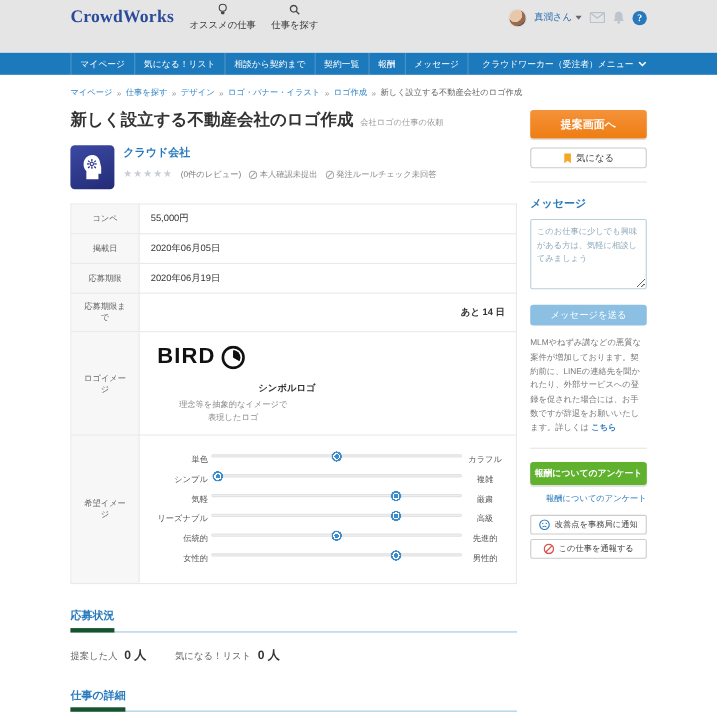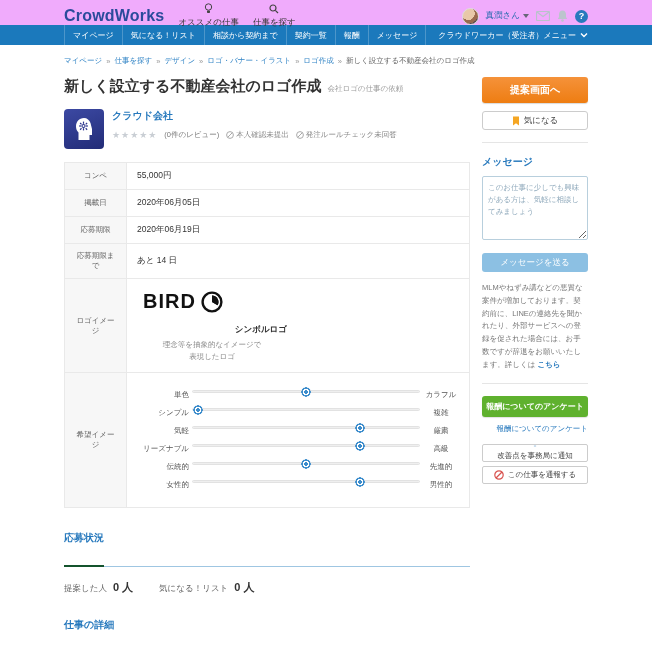--- a/index.html
+++ b/index.html
@@ -1,21 +1,21 @@
 <!DOCTYPE html>
 <html><head>
 <meta charset="utf-8">
 <style>
   * { margin:0; padding:0; box-sizing:border-box; }
   html,body { width:652px; height:652px; overflow:hidden; background:#fff;
     font-family:"Liberation Sans","DejaVu Sans",sans-serif; color:#333; }
   .container { width:524px; margin:0 auto; }
 
   
-  .top-header { height:25px; background:#f0abfc; }
+  .top-header { height:48px; background:#e5e5e5;font-family:Liberation Serif, serif; }
   .top-header .container { display:flex; align-items:center; height:32px; }
   .logo { font-size:16px; font-weight:bold; color:#2a4b9b; letter-spacing:.2px; cursor:pointer; }
   .hnav { display:flex; align-items:center; margin-left:14px; gap:3px; font-size:8.5px; color:#333; cursor:pointer;flex-direction:column; }
   .hright { margin-left:auto; display:flex; align-items:center; gap:7px; }
   .avatar { width:17px; height:17px; border-radius:50%; background:radial-gradient(circle at 35% 30%,#e8c8a8 0 45%,#9a6a4e 46% 70%,#5d4a52 71%); border:1px solid #ddd; cursor:pointer; }
   .uname { font-size:8.5px; color:#2b6cb0; display:flex; align-items:center; gap:3px; cursor:pointer; }
   .help-badge { width:13px; height:13px; border-radius:50%; background:#2779bd; color:#fff; font-size:9px; font-weight:bold; display:flex; align-items:center; justify-content:center; cursor:pointer; }
 
   
   .navbar { background:#1b79bc; height:20px; }
@@ -45,41 +45,41 @@
   .client-name { font-size:10px; font-weight:bold; color:#2779bd; cursor:pointer; }
   .client-meta { display:flex; align-items:center; gap:7px; margin-top:7px; font-size:7.5px; color:#777; flex-wrap:wrap; }
   .stars { color:#c9ced4; font-size:9px; letter-spacing:1px; }
   .badge { display:flex; align-items:center; gap:2px; color:#888; }
 
   
   table.spec { width:100%; border-collapse:collapse; margin-top:13px; border:1px solid #e9e9e9; }
   table.spec th { background:#f7f7f7; width:62px; font-weight:normal; font-size:7.5px; color:#666;
     text-align:center; padding:7px 10px; border:1px solid #e9e9e9; vertical-align:middle; }
   table.spec td { font-size:8.5px; color:#333; padding:7px 10px; border:1px solid #e9e9e9; background:#fff; }
-  .val-bold { font-weight:normal; }
+  .val-bold { font-weight:bold;text-align:right; }
 
   .logo-wrap { width:150px; padding:4px 0 2px; }
   .bird-logo { display:flex; align-items:center; gap:5px; padding-left:6px; }
   .bird-text { font-size:20px; font-weight:bold; color:#111; letter-spacing:1px; }
   .logo-caption-title { margin-top:11px; text-align:right; font-size:8.5px; font-weight:bold; color:#333; }
   .logo-caption { text-align:center; font-size:7.5px; color:#8a8a8a; line-height:1.6; margin-top:3px; }
 
   .sliders { padding:2px 0; }
   .slider-row { display:flex; gap:3px; margin:8px 0; }
   .sl-left { width:52px; text-align:right; font-size:7.5px; color:#555; flex-shrink:0; }
   .sl-right { width:36px; text-align:center; font-size:7.5px; color:#555; flex-shrink:0; }
   .track { position:relative; flex:1; height:3px; background:#efefef; border:1px solid #e2e2e2; border-radius:3px; cursor:pointer; }
   .handle { position:absolute; top:50%; width:10px; height:10px; border-radius:50%;
     background:radial-gradient(circle,#3d8dcc 0 2px,#fff 2px 3.2px,#3d8dcc 3.2px 4.6px,rgba(61,141,204,.25) 4.6px);
     transform:translate(-50%,-50%); cursor:grab; }
 
   
   .section { margin-top:19px; }
   .section-head { border-bottom:1px solid #9fc6e2; }
-  .section-head span { display:inline-block; font-size:10px; font-weight:bold; color:#2779bd; padding-bottom:20px; border-bottom:2px solid #14532d; margin-bottom:-1px; }
+  .section-head span { display:inline-block; font-size:10px; font-weight:bold; color:#2779bd; padding-bottom:4px; border-bottom:4px solid #14532d; margin-bottom:-1px; }
   .status-line { margin-top:13px; font-size:8.5px; color:#666; display:flex; align-items:baseline; gap:6px; }
   .status-num { font-size:11px; font-weight:bold; color:#333; }
   .status-gap { width:14px; }
   .detail-body { margin-top:13px; font-size:8.5px; color:#333; line-height:1.95; }
   .detail-body div { white-space:pre-wrap; }
 
   
   .btn { display:flex; align-items:center; justify-content:center; width:100%; border-radius:3px; cursor:pointer; border:none; gap:4px; font-family:inherit; }
   .btn-propose { height:26px; background:linear-gradient(#f5923a,#ee7d12); color:#fff; font-size:10px; font-weight:bold; box-shadow:0 1px 1px rgba(0,0,0,.15); }
   .btn-fav { margin-top:8px; height:19px; background:#fff; border:1px solid #ccc; color:#444; font-size:8.5px; }
@@ -87,21 +87,21 @@
   .side-head { font-size:10px; font-weight:bold; color:#2779bd; }
   textarea.msg { margin-top:7px; width:100%; height:64px; border:1px solid #b8cfdd; border-radius:2px; padding:5px;
     font-size:7.5px; line-height:1.6; color:#333; font-family:inherit; }
   textarea.msg::placeholder { color:#90aabc; }
   .btn-send { margin-top:9px; height:19px; background:#8cc0e3; color:#fff; font-size:8.5px; }
   .notice { margin-top:10px; font-size:7.5px; color:#777; line-height:1.7; }
   .notice a { color:#2779bd; font-weight:bold; text-decoration:none; cursor:pointer; }
   .btn-survey { height:21px; background:#5fb12e; color:#fff; font-size:8px; font-weight:bold; white-space:nowrap; box-shadow:0 1px 1px rgba(0,0,0,.12); }
   .survey-link { display:block; margin-top:7px; font-size:7.5px; color:#2779bd; text-align:right; text-decoration:none; cursor:pointer; }
   .btn-small { height:18px; background:#fff; border:1px solid #ccc; border-radius:2px; color:#444; font-size:7.5px; white-space:nowrap; }
-  .mt4 { margin-top:4px; } .mt10 { margin-top:10px;flex-direction:column; }
+  .mt4 { margin-top:4px; } .mt10 { margin-top:10px; }
 </style>
 </head>
 <body>
 
 <div class="top-header">
   <div class="container">
     <div class="logo">CrowdWorks</div>
     <div class="hnav">
       <svg width="9" height="11" viewBox="0 0 9 11">
           <circle cx="4.5" cy="4" r="3.2" fill="none" stroke="#444" stroke-width="1"></circle>

